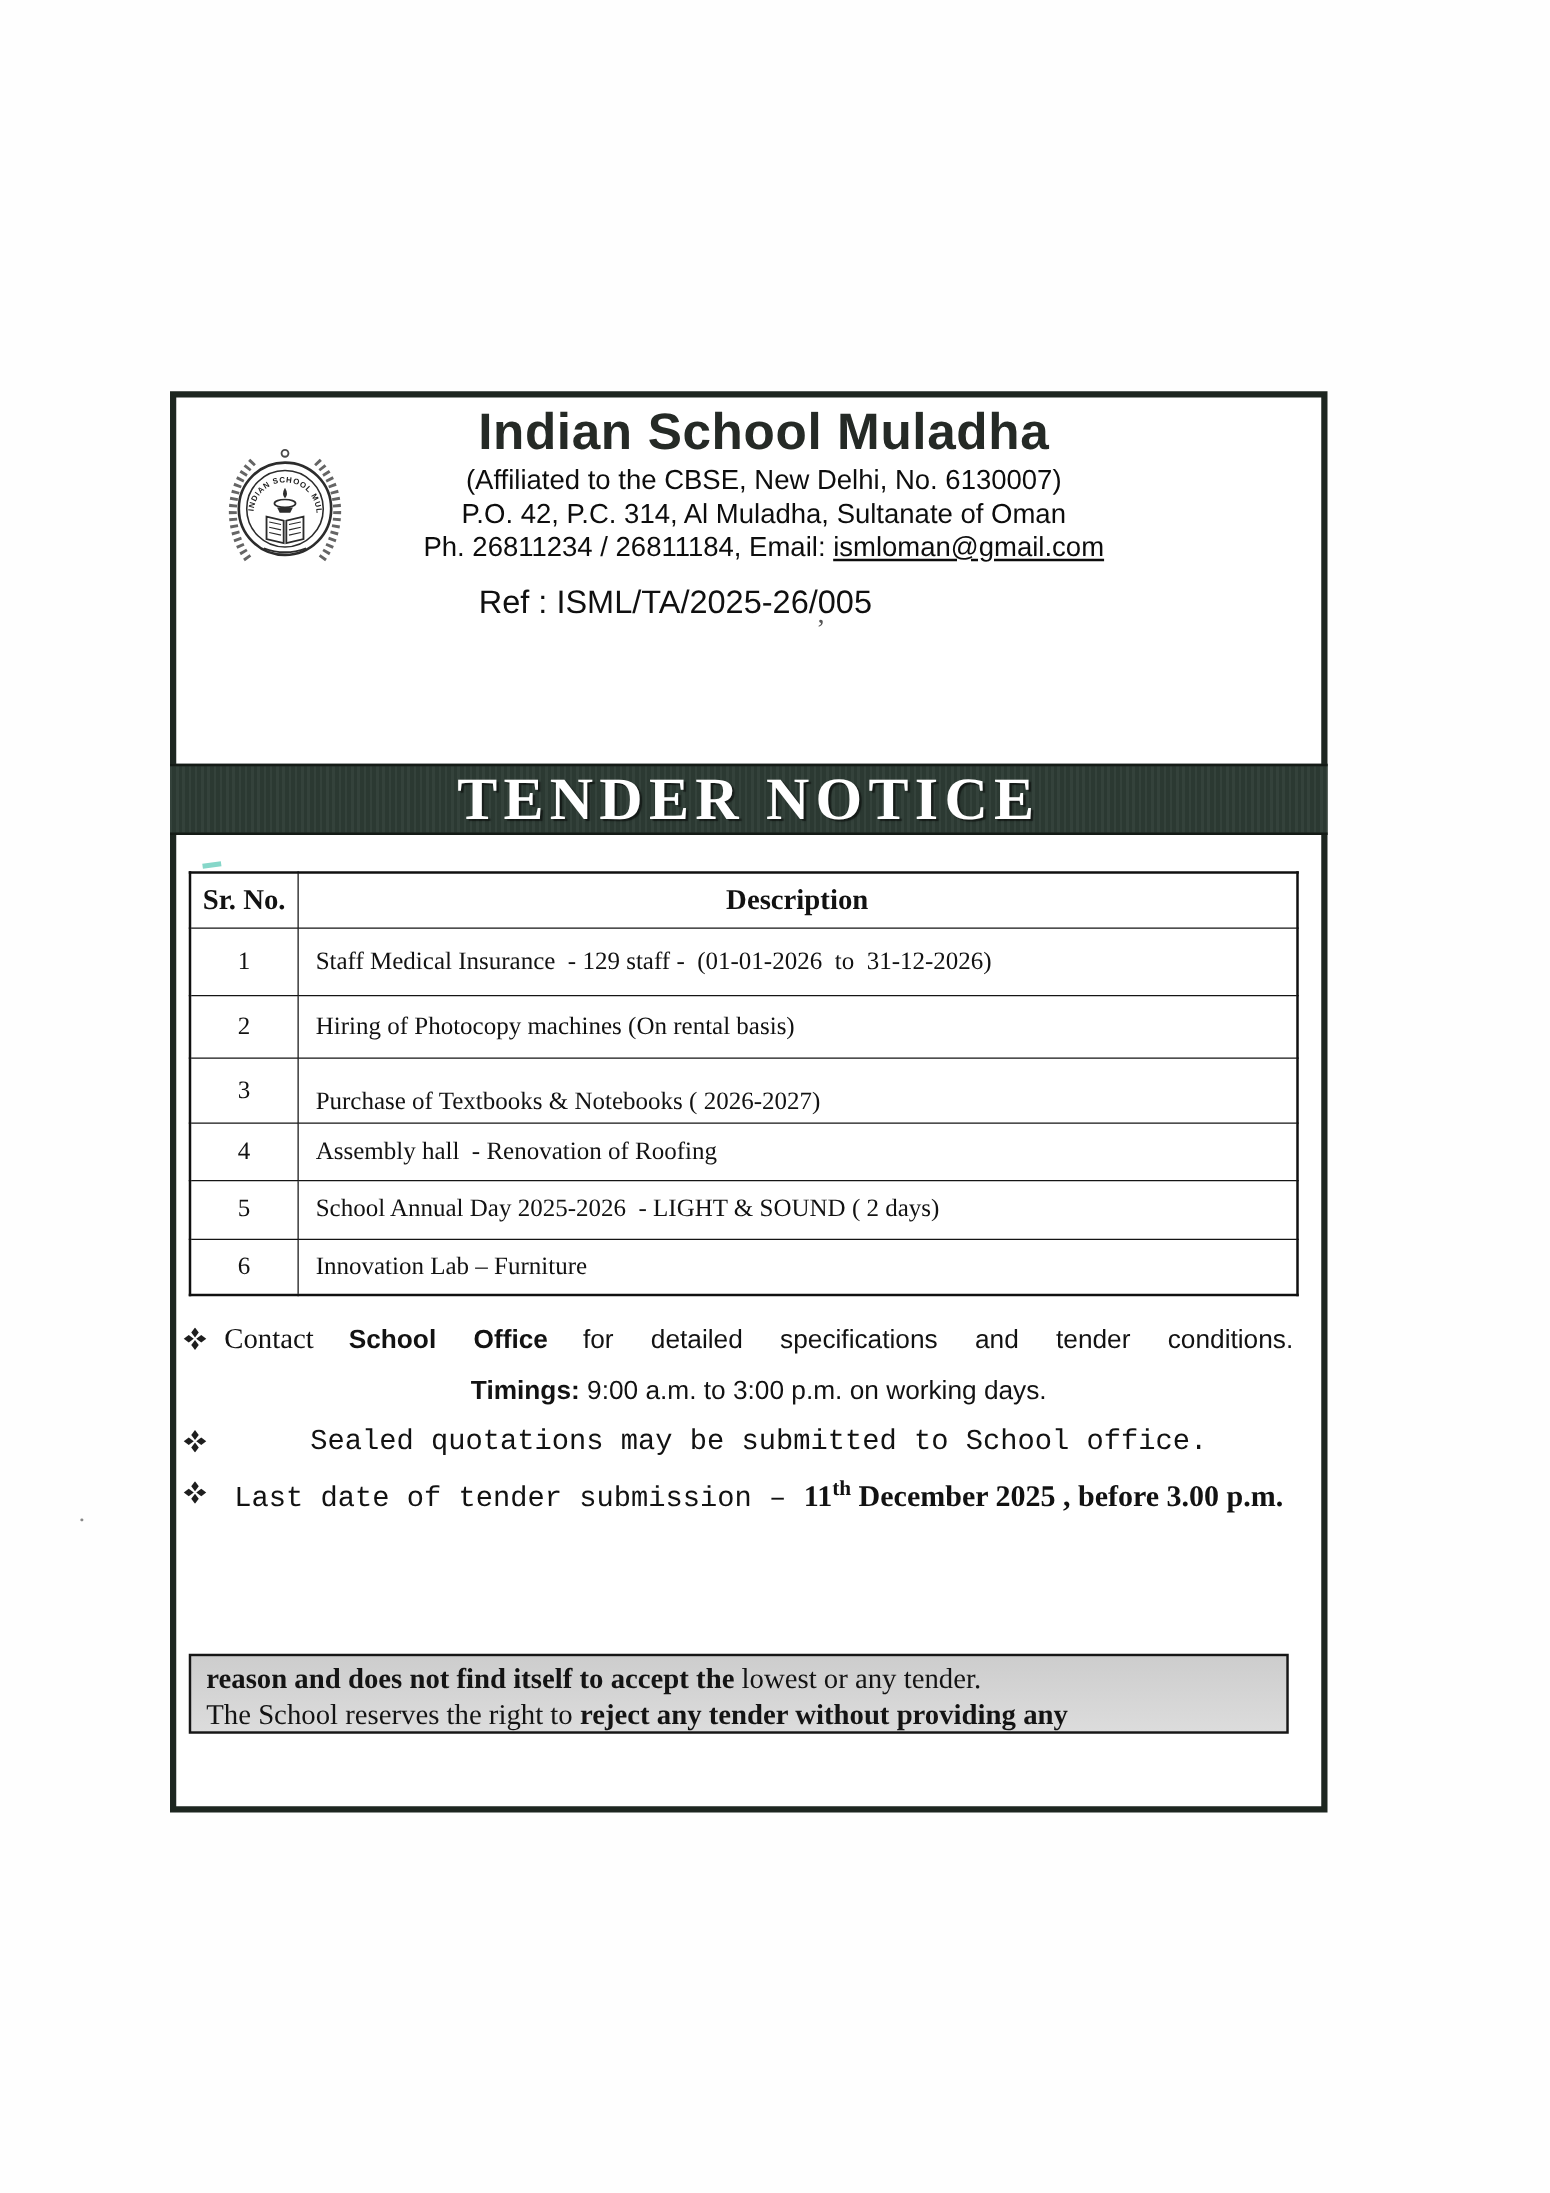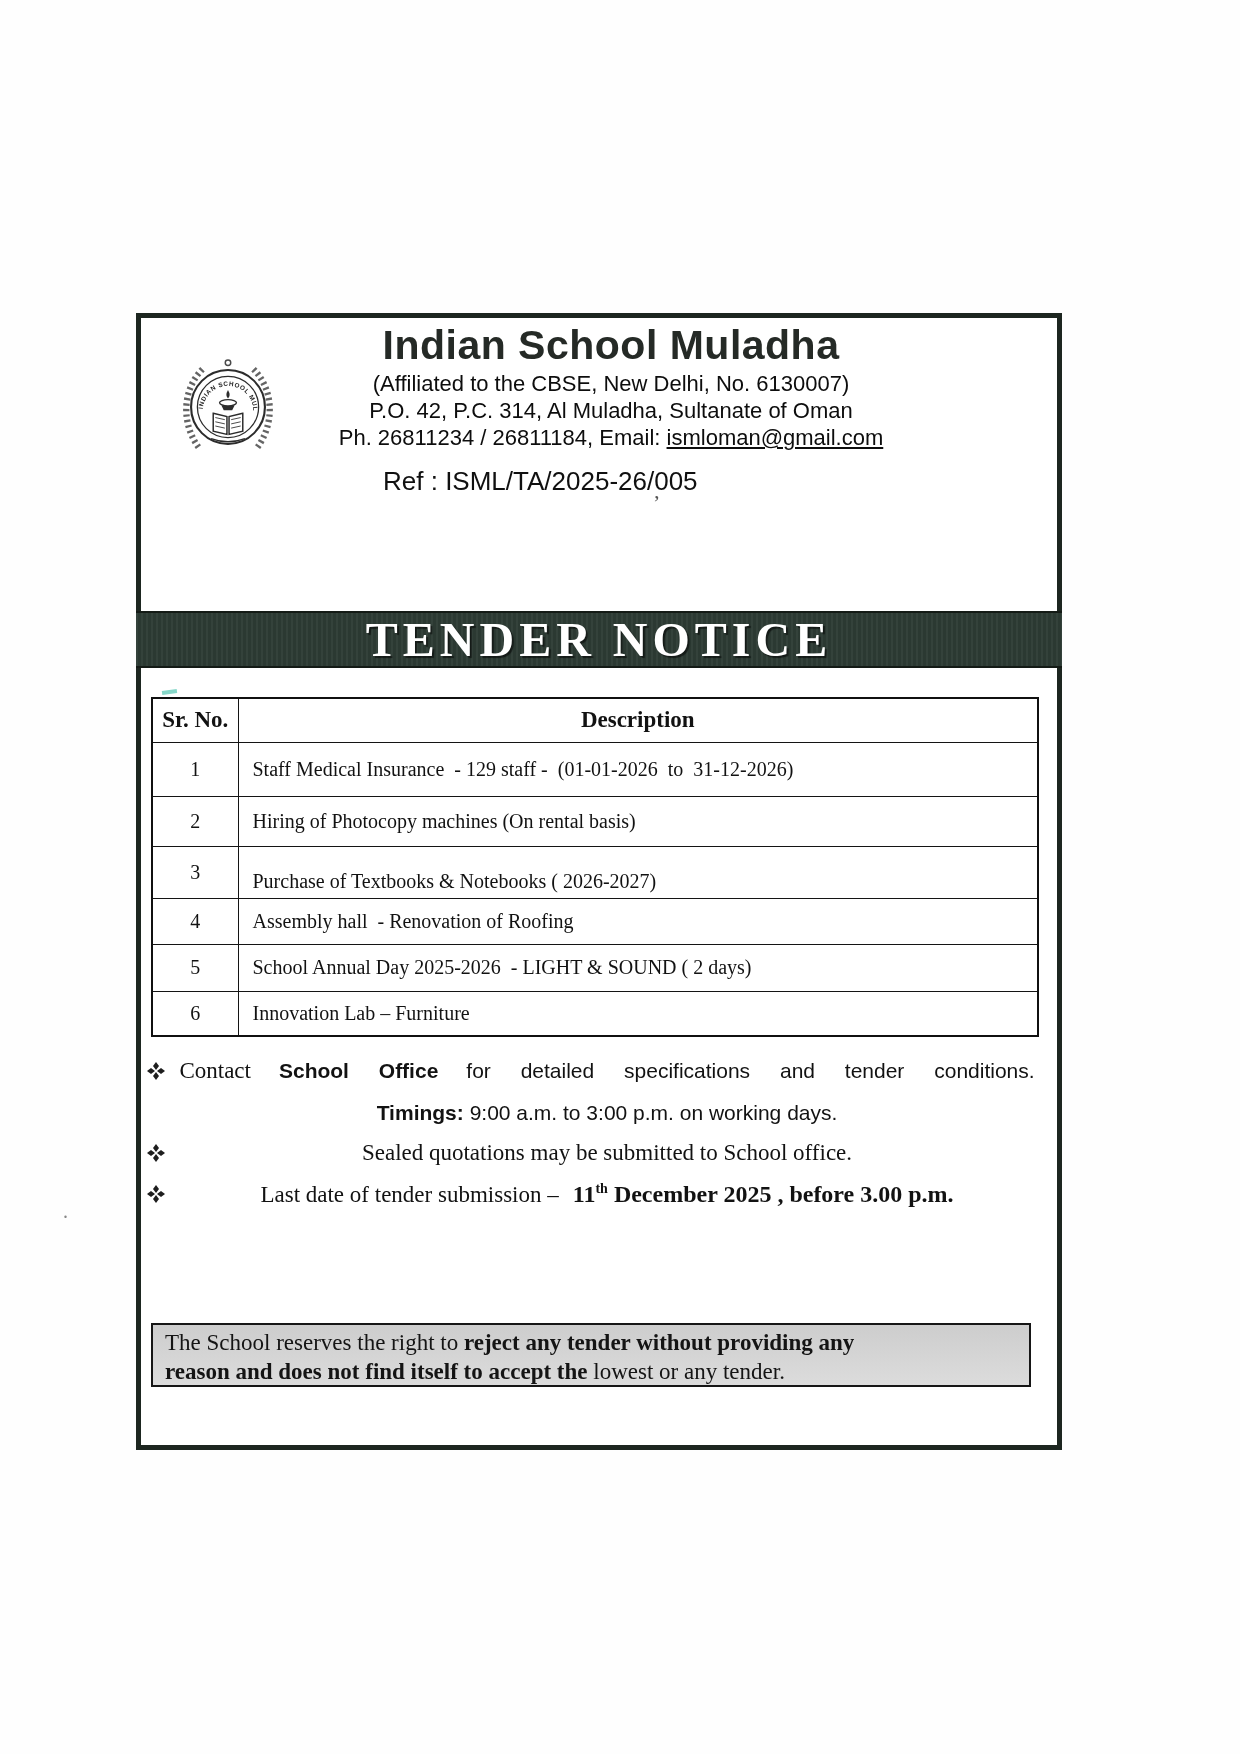--- a/index.html
+++ b/index.html
@@ -53,23 +53,23 @@
   
   .notes { position:absolute; left:4px; top:740px; width:902px; }
   .note { display:flex; align-items:flex-start; margin-bottom:15px; }
   .bullet-ic { flex:0 0 22px; margin-top:4px; }
   .note-body { flex:1;text-align:center; }
   .line-justified { word-spacing:24px; }
   .seg-serif { font-family:"Liberation Serif", serif; font-size:23px; }
   .seg-sans { font-family:"Liberation Sans", sans-serif; font-size:21px; }
   .seg-bold-sans { font-family:"Liberation Sans", sans-serif; font-size:21px; font-weight:bold; }
   .note1-line2 { margin-top:17px; }
-  .note-serif { font-family:Liberation Serif, serif; font-size:23px; }
+  .note-serif { font-family:Liberation Mono, monospace; font-size:23px; }
   .note3-bold { font-family:"Liberation Serif", serif; font-size:24px; font-weight:bold; margin-left:14px; }
-  .note3-bold sup { font-size:14px; }
+  .note3-bold sup { font-size:17px; }
 
   
   .footer-box { position:absolute; left:10px; top:1005px; width:880px; height:64px;
                 background:linear-gradient(#cdcdcd, #dcdcdc); border:2px solid #161616; padding:3px 12px; }
   .fline { font-family:"Liberation Serif", serif; font-size:23px; line-height:29px; color:#141414; }
   .fbold { font-weight:bold; }
 
   .artifact-dot { position:absolute; left:63px; top:1200px; font-size:20px; color:#888; }
 </style>
 </head>
@@ -196,21 +196,21 @@
             <path d="M0 9 L4 6 L8 9 L4 12 Z"></path>
             <path d="M10 9 L14 6 L18 9 L14 12 Z"></path>
           </g>
         </svg>
         <div class="note-body"><span class="note-serif">Last date of tender submission –</span><span class="note3-bold"><span>11</span><sup>th</sup><span> December 2025 , before 3.00 p.m.</span></span></div>
       </div>
 
     </div>
 
     <div class="footer-box">
+      <div class="fline"><span class="fbold">reason and does not find itself to accept the </span><span>lowest or any tender.</span></div>
       <div class="fline"><span>The School reserves the right to </span><span class="fbold">reject any tender without providing any</span></div>
-      <div class="fline"><span class="fbold">reason and does not find itself to accept the </span><span>lowest or any tender.</span></div>
     </div>
 
   </div>
 
   <span class="artifact-dot">.</span>
 
 </div>
 
 </body></html>

